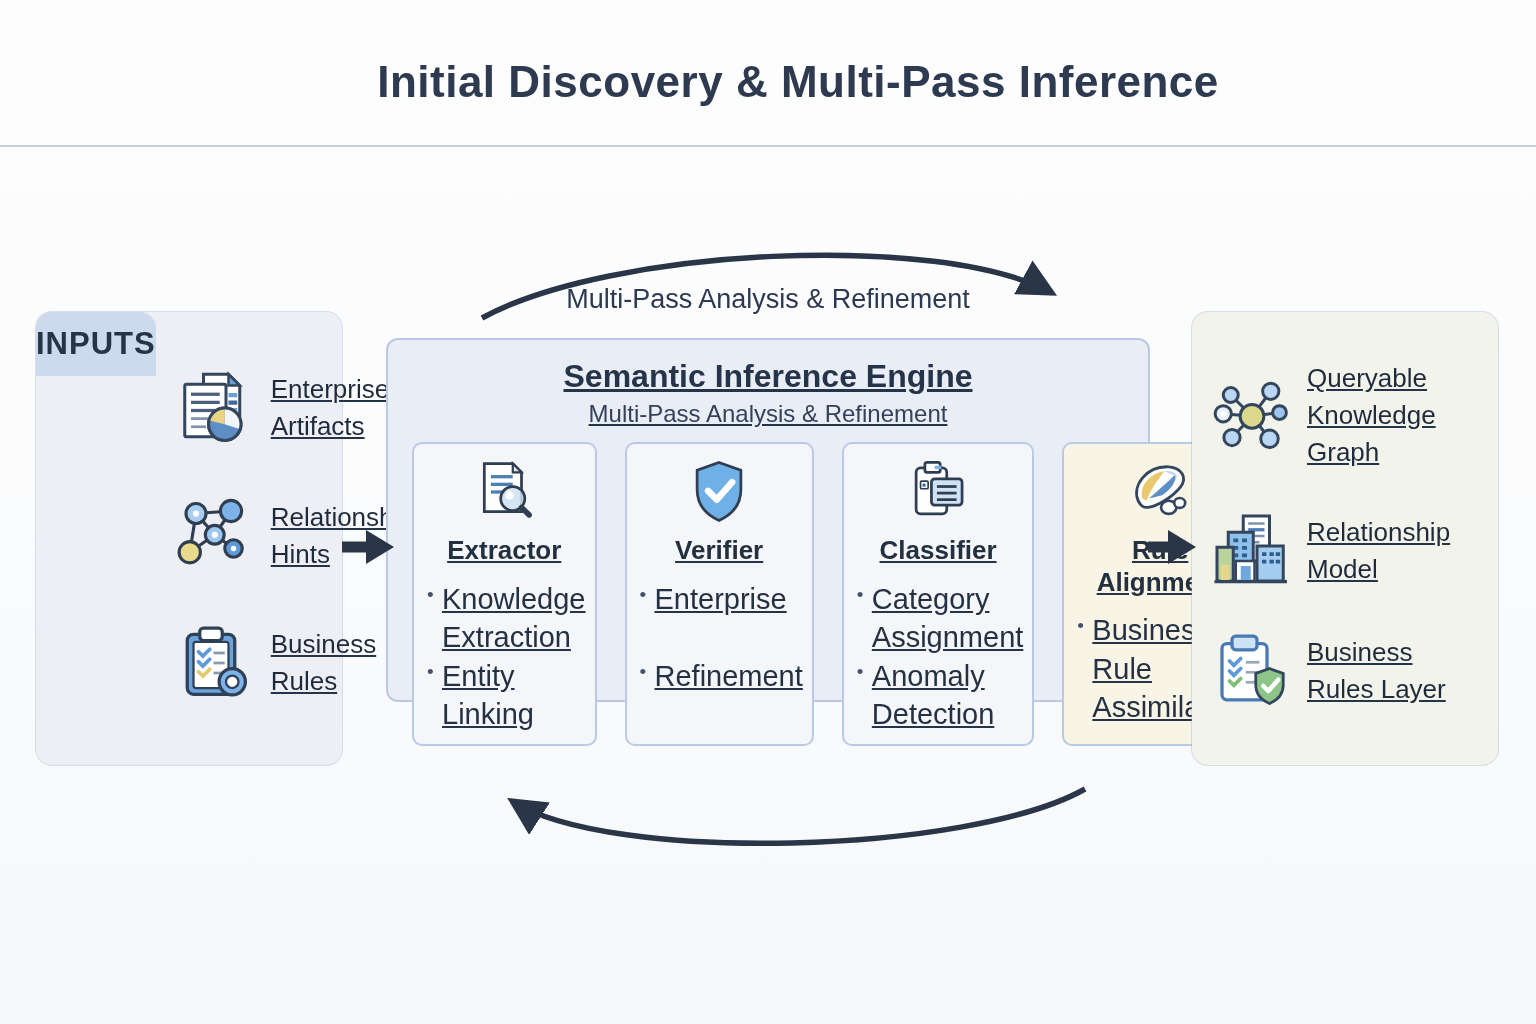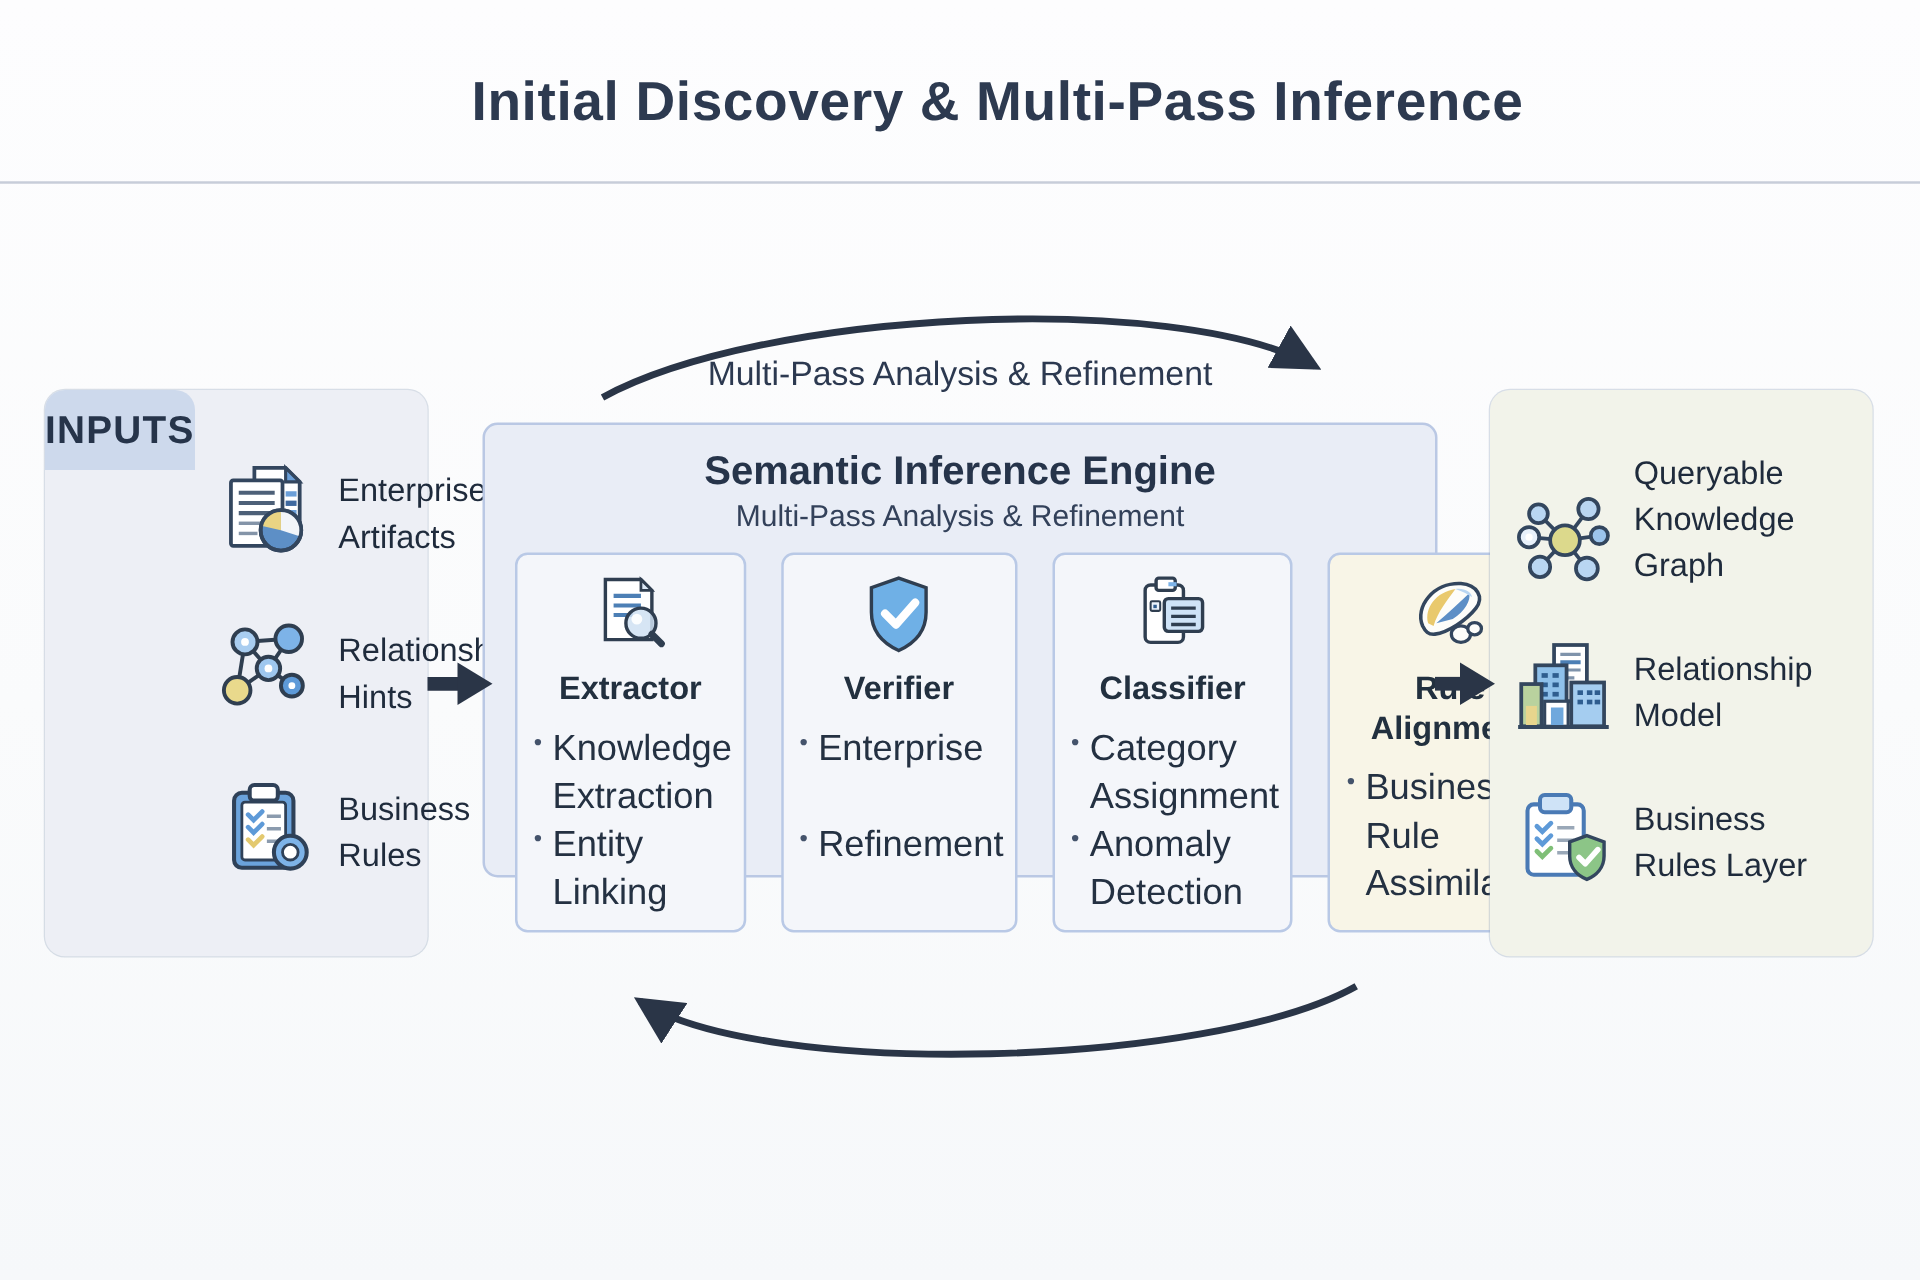--- a/index.html
+++ b/index.html
@@ -33,29 +33,29 @@
     height:64px; flex:0 0 64px; border-radius:16px 16px 0 0;
     display:flex; align-items:center; justify-content:center;
     font-size:31px; font-weight:700; letter-spacing:1px; color:#26344a;
   }
   .inputs  .panel-header { background:#cdd9ec; }
   .outputs .panel-header { background:#d7e0ca; }
   .panel-body {
     flex:1; display:flex; flex-direction:column; justify-content:space-evenly;
     padding:8px 14px 14px 20px;
   }
-  .io-item { display:flex; align-items:flex-end; gap:15px; }
+  .io-item { display:flex; align-items:center; gap:15px;text-decoration:underline; }
   .io-item .icon { width:80px; height:80px; flex:0 0 80px; }
   .io-item .icon svg { width:100%; height:100%; display:block; }
   .io-label { font-size:26px; font-weight:500; color:#1f2b3c; line-height:1.42; }
 
   
   .engine {
     position:absolute; left:386px; top:338px; width:764px; height:364px; z-index:2;
-    background:#e9edf6; border:2px solid #bac8e4; border-radius:12px; box-sizing:border-box;
+    background:#e9edf6; border:2px solid #bac8e4; border-radius:12px; box-sizing:border-box;text-decoration:underline;
   }
   .engine-title { margin-top:18px; text-align:center; font-size:32px; font-weight:600; color:#26344a; }
   .engine-subtitle { margin-top:5px; text-align:center; font-size:24px; color:#33415a; }
   .stages { display:flex; gap:28px; padding:14px 24px 0; }
   .stage {
     flex:1; height:304px; box-sizing:border-box; padding:13px 9px 0;
     background:#f4f6fa; border:2px solid #b9c9e6; border-radius:10px;
   }
   .stage.highlight { background:#f8f5e7; }
   .stage-icon { width:70px; height:70px; margin:0 auto; }

